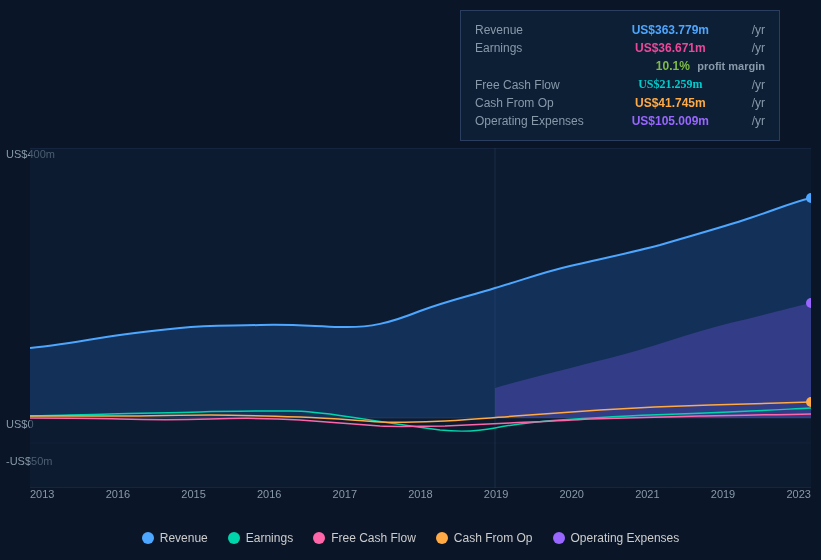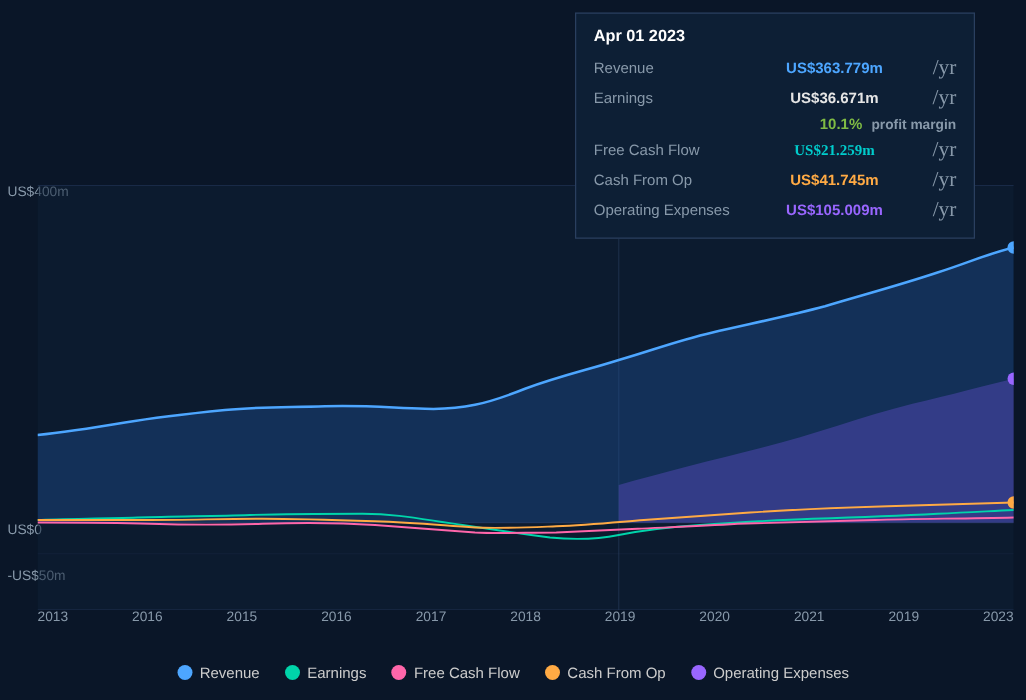--- a/index.html
+++ b/index.html
@@ -50,27 +50,26 @@
       color: #8899aa;
       min-width: 120px;
     }
 
     .tooltip-value {
       font-weight: bold;
     }
 
     .tooltip-sub {
       color: #8899aa;
-      font-size: 17px;
+      font-size: 12px;
       margin-left: 6px;
-      font-family: Liberation Serif, serif;
     }
 
     .color-blue { color: #4da6ff; }
-    .color-green { color: #e5e5e5; }
+    .color-green { color: #ec4899; }
     .color-cyan { color: #00cccc; font-family: Liberation Serif, serif; }
     .color-orange { color: #ffaa44; }
     .color-purple { color: #9966ff; }
 
     
     .y-label {
       position: absolute;
       left: 6px;
       font-size: 11px;
       color: #8899aa;
@@ -106,21 +105,20 @@
       height: 12px;
       border-radius: 50%;
     }
   </style>
 </head>
 <body>
 
 <div class="chart-container">
 
   <div class="tooltip">
-    <div class="tooltip-date">Apr 01 2023</div>
 
     <div class="tooltip-row">
       <span class="tooltip-label">Revenue</span>
       <span class="tooltip-value color-blue">US$363.779m</span>
       <span class="tooltip-sub">/yr</span>
     </div>
 
     <div class="tooltip-row">
       <span class="tooltip-label">Earnings</span>
       <span class="tooltip-value color-green">US$36.671m</span>

